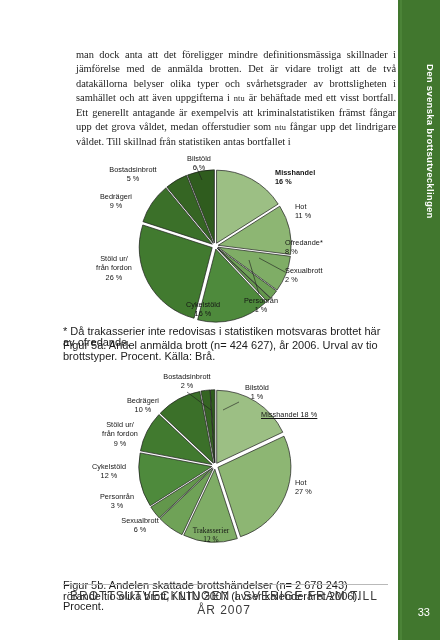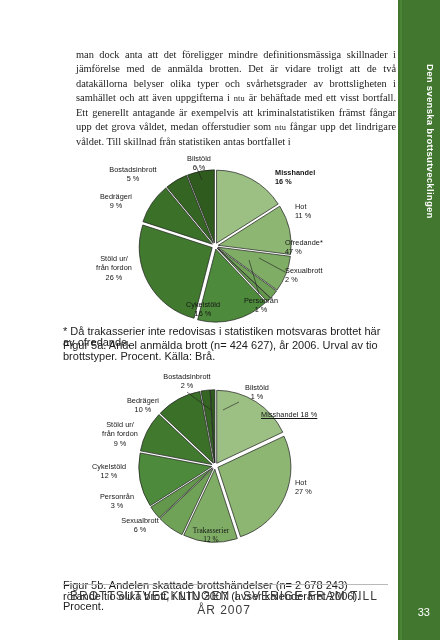--- a/index.html
+++ b/index.html
@@ -193,21 +193,21 @@
       <div class="pie-label lbl-center" style="left:18px; top:100px; width:66px;">Stöld ur/
 från fordon
 26 %</div>
       <div class="pie-label lbl-center" style="left:105px; top:146px; width:70px;">Cykelstöld
 16 %</div>
       <div class="pie-label lbl-center" style="left:166px; top:142px; width:64px;">Personrån
 1 %</div>
       <div class="pie-label lbl-right" style="left:222px; top:112px; width:86px;">Sexualbrott
 2 %</div>
       <div class="pie-label lbl-right" style="left:222px; top:84px; width:86px;">Ofredande*
-47 %</div>
+8 %</div>
       <div class="pie-label lbl-right" style="left:232px; top:48px; width:60px;">Hot
 11 %</div>
       <div class="pie-label lbl-right" style="left:212px; top:14px; width:80px;font-weight:bold;">Misshandel
 16 %</div>
     </div>
   </div>
 
   <div class="caption" id="footnote-5a">* Då trakasserier inte redovisas i statistiken motsvaras brottet här av ofredande.</div>
   <div class="caption" id="caption-5a">Figur 5a. Andel anmälda brott (n= 424 627), år 2006. Urval av tio brottstyper. Procent. Källa: Brå.</div>
 

